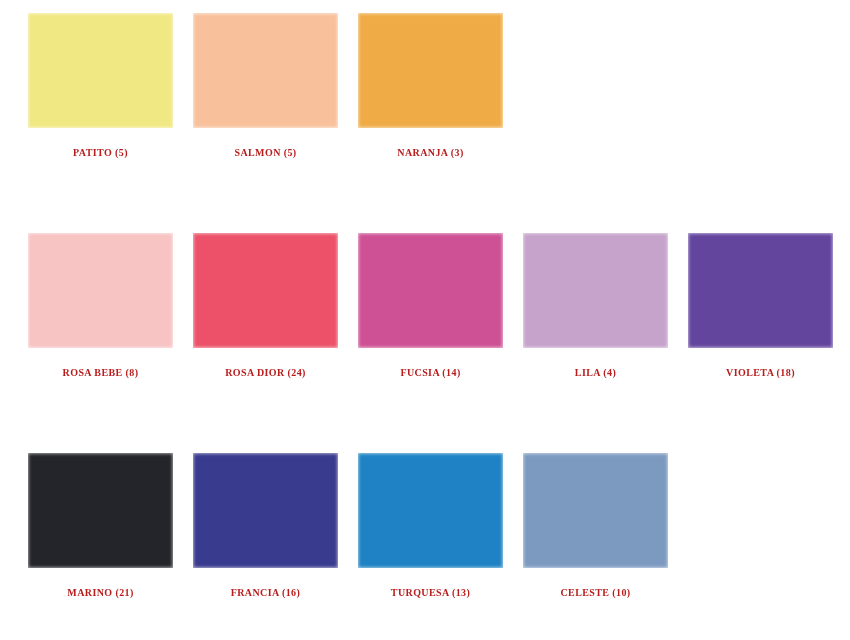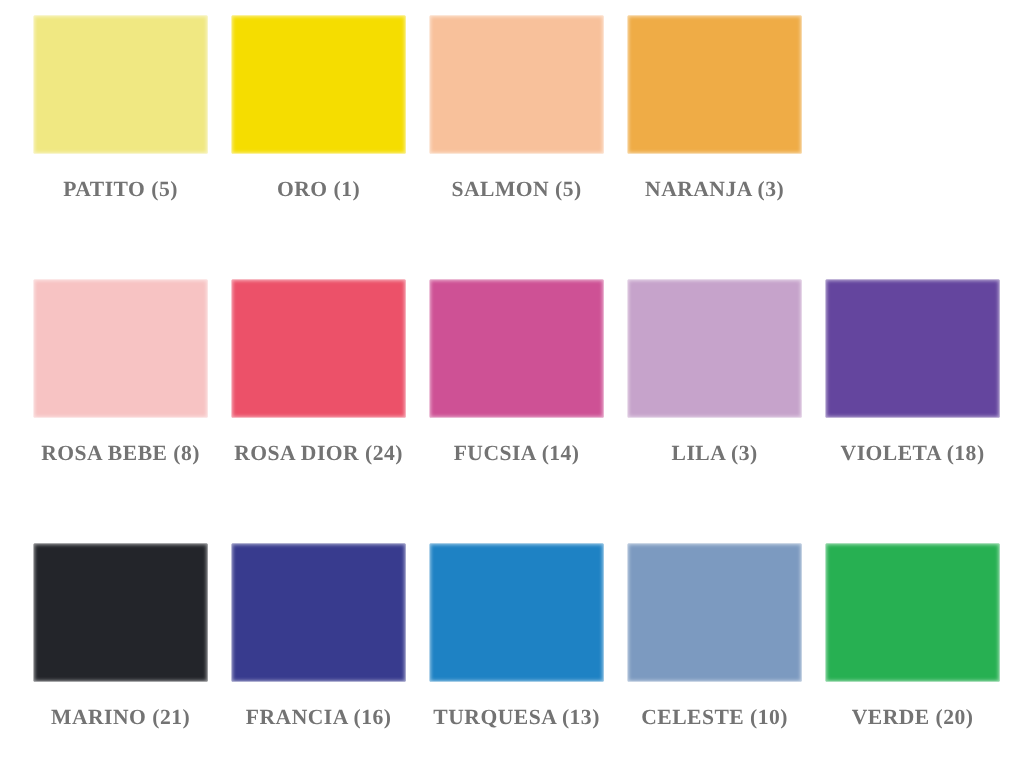--- a/index.html
+++ b/index.html
@@ -53,42 +53,38 @@
   .swatch-chip {
     width: 145px;
     height: 115px;
     border-radius: 1px;
     
     box-shadow: 0 0 3px 1px rgba(255,255,255,0.55) inset;
   }
 
   .swatch-label {
     margin-top: 19px;
-    font-size: 18px;
+    font-size: 10px;
     font-weight: bold;
-    color: #737373;
+    color: #b91c1c;
     letter-spacing: 0.4px;
     white-space: nowrap;
     text-align: center;
     font-family: "Liberation Serif", "DejaVu Serif", serif;
   }
 </style>
 </head>
 <body>
 
 <div id="swatch-chart">
 
   <div class="swatch-row">
     <div class="swatch-cell">
       <div class="swatch-chip" style="background-color: rgb(240, 232, 130);"></div>
       <div class="swatch-label">PATITO (5)</div>
-    </div>
-    <div class="swatch-cell">
-      <div class="swatch-chip" style="background-color: rgb(245, 221, 0);"></div>
-      <div class="swatch-label">ORO (1)</div>
     </div>
     <div class="swatch-cell">
       <div class="swatch-chip" style="background-color: rgb(248, 193, 155);"></div>
       <div class="swatch-label">SALMON (5)</div>
     </div>
     <div class="swatch-cell">
       <div class="swatch-chip" style="background-color: rgb(239, 172, 70);"></div>
       <div class="swatch-label">NARANJA (3)</div>
     </div>
   </div>
@@ -101,21 +97,21 @@
     <div class="swatch-cell">
       <div class="swatch-chip" style="background-color: rgb(236, 81, 105);"></div>
       <div class="swatch-label">ROSA DIOR (24)</div>
     </div>
     <div class="swatch-cell">
       <div class="swatch-chip" style="background-color: rgb(206, 81, 149);"></div>
       <div class="swatch-label">FUCSIA (14)</div>
     </div>
     <div class="swatch-cell">
       <div class="swatch-chip" style="background-color: rgb(198, 163, 203);"></div>
-      <div class="swatch-label">LILA (3)</div>
+      <div class="swatch-label">LILA (4)</div>
     </div>
     <div class="swatch-cell">
       <div class="swatch-chip" style="background-color: rgb(100, 69, 158);"></div>
       <div class="swatch-label">VIOLETA (18)</div>
     </div>
   </div>
 
   <div class="swatch-row">
     <div class="swatch-cell">
       <div class="swatch-chip" style="background-color: rgb(35, 37, 42);"></div>
@@ -126,19 +122,15 @@
       <div class="swatch-label">FRANCIA (16)</div>
     </div>
     <div class="swatch-cell">
       <div class="swatch-chip" style="background-color: rgb(30, 130, 196);"></div>
       <div class="swatch-label">TURQUESA (13)</div>
     </div>
     <div class="swatch-cell">
       <div class="swatch-chip" style="background-color: rgb(124, 154, 192);"></div>
       <div class="swatch-label">CELESTE (10)</div>
     </div>
-    <div class="swatch-cell">
-      <div class="swatch-chip" style="background-color: rgb(39, 176, 82);"></div>
-      <div class="swatch-label">VERDE (20)</div>
-    </div>
   </div>
 
 </div>
 
 </body></html>

